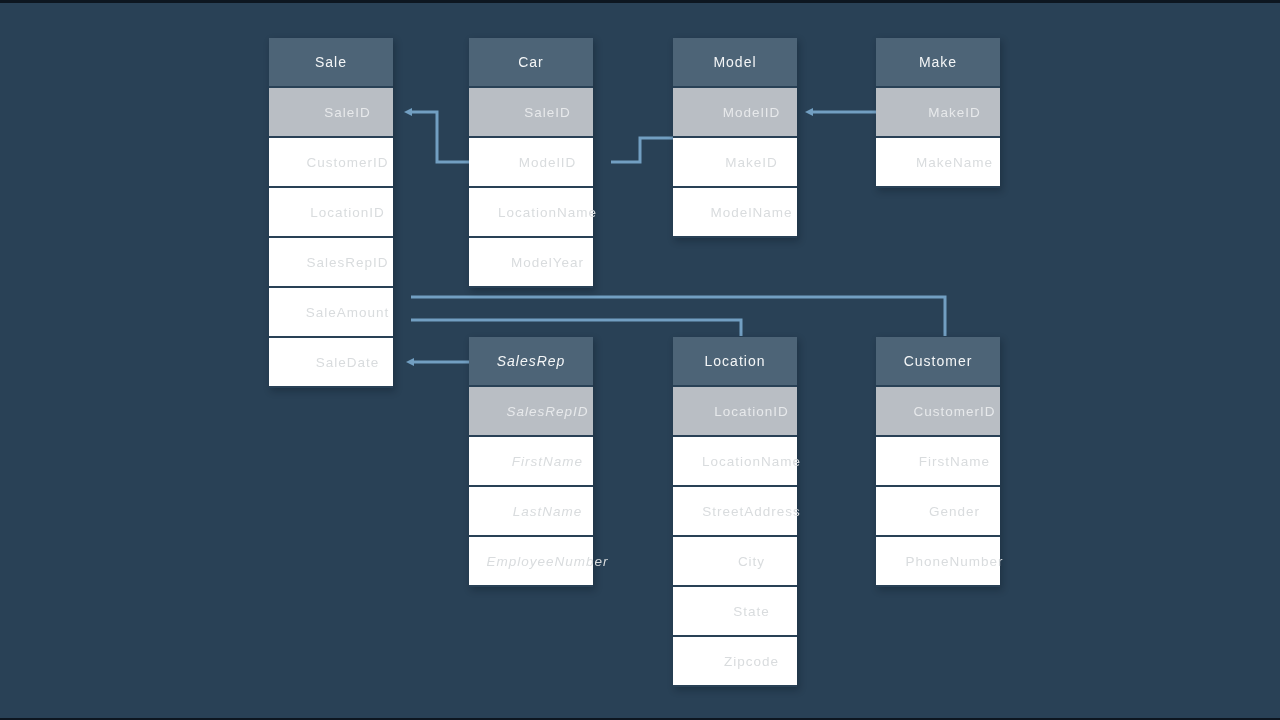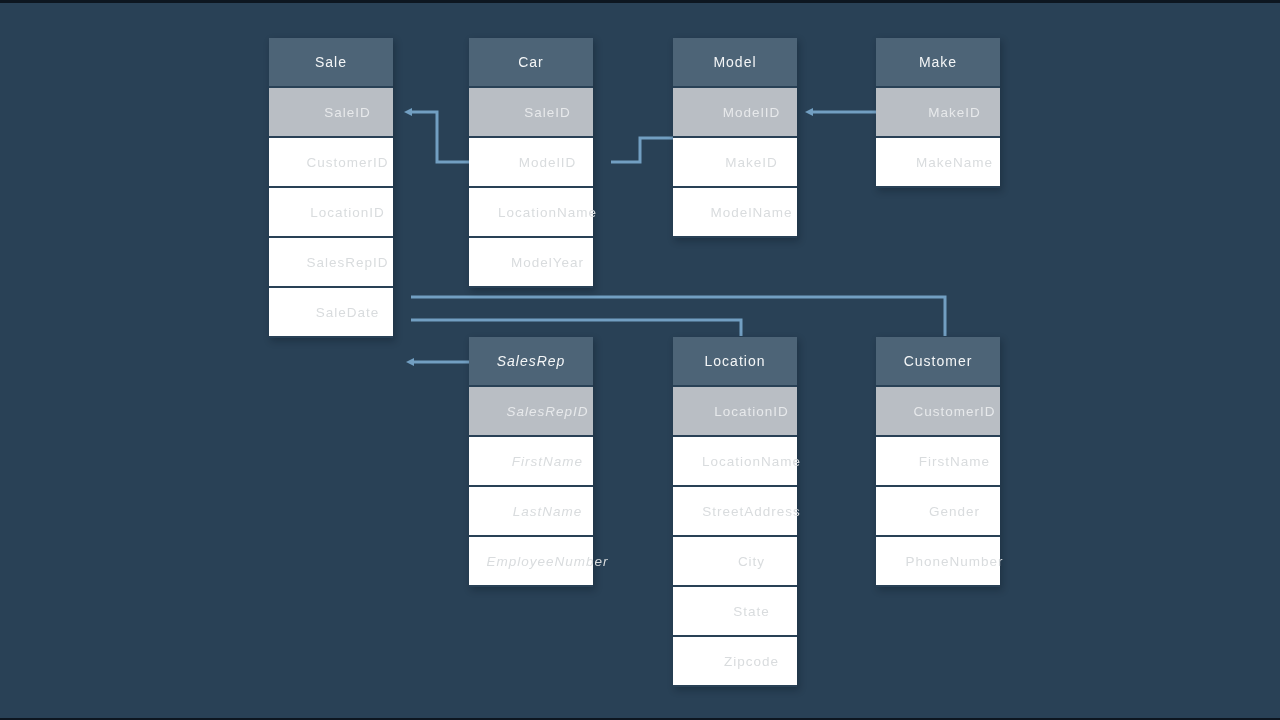--- a/index.html
+++ b/index.html
@@ -97,20 +97,21 @@
   <polyline points="413,362 469,362"></polyline>
   <polygon points="406,362 414,358 414,366"></polygon>
 </svg>
 
 <div class="table t-sale">
   <div class="thead">Sale</div>
   <div class="trow pk">SaleID</div>
   <div class="trow">CustomerID</div>
   <div class="trow">LocationID</div>
   <div class="trow">SalesRepID</div>
+  <div class="trow">SaleAmount</div>
   <div class="trow">SaleDate</div>
 </div>
 
 <div class="table t-car">
   <div class="thead">Car</div>
   <div class="trow pk">SaleID</div>
   <div class="trow">ModelID</div>
   <div class="trow">LocationName</div>
   <div class="trow">ModelYear</div>
 </div>

